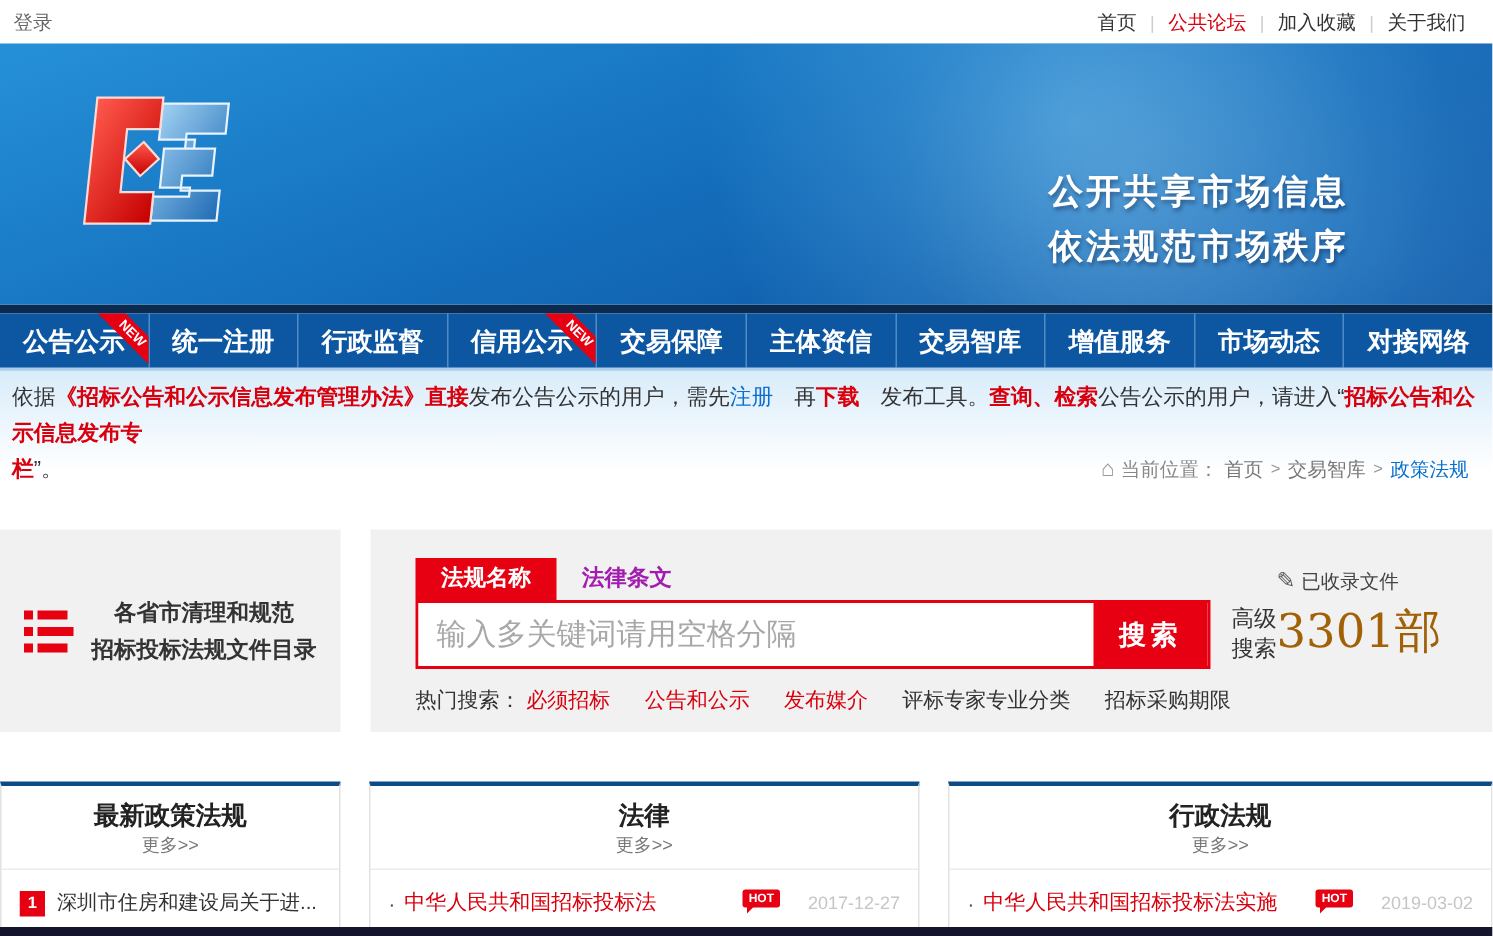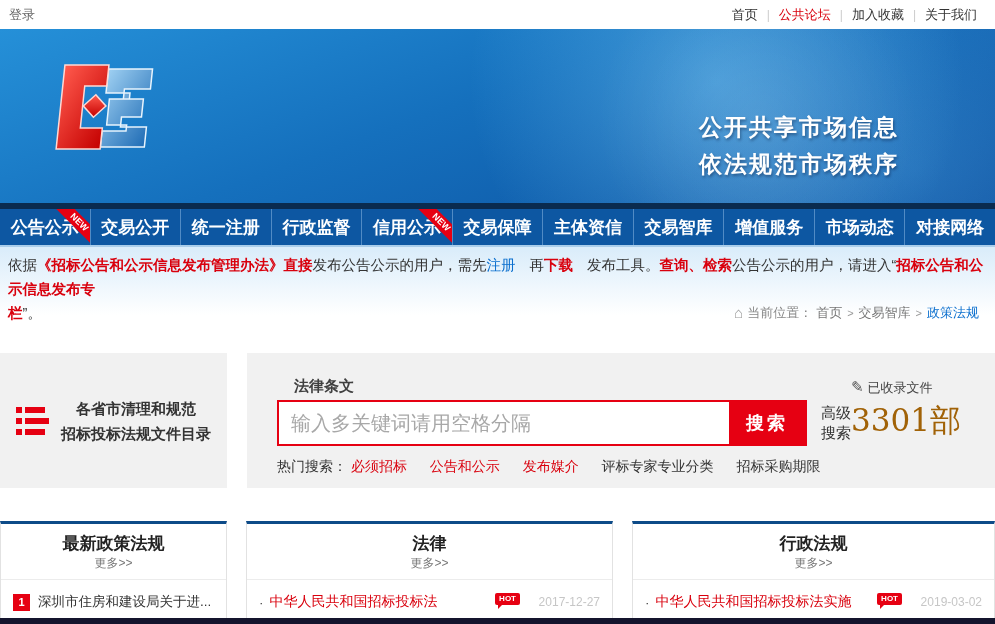--- a/index.html
+++ b/index.html
@@ -72,21 +72,21 @@
   .list-icon .bar { height:6px; background:#e60012; }
   .list-icon .lrow:nth-child(1) .bar { width:20px; }
   .list-icon .lrow:nth-child(2) .bar { width:24px; }
   .list-icon .lrow:nth-child(3) .bar { width:20px; }
   .catalog-text { font-size:15px; font-weight:bold; color:#333; line-height:25px; text-align:center; }
 
   .search-panel { flex:1; background:#f1f1f1; position:relative; padding:19px 0 0 30px; }
   .tabs { display:flex; }
   .tab { height:28px; line-height:28px; padding:0 17px; font-size:15px; font-weight:bold; }
   .tab.active { background:#e60012; color:#fff; }
-  .tab.inactive { color:#404040; }
+  .tab.inactive { color:#a21caf; }
   .search-row { display:flex; align-items:flex-start; }
   .search-box { display:flex; border:2px solid #e60012; background:#fff; width:530px; height:46px; }
   .search-box input { flex:1; border:none; outline:none; padding:0 12px; font-size:20px;
                       color:#333; background:#fff; font-family:inherit; }
   .search-box input::placeholder { color:#a8a8a8; }
   .search-btn { width:76px; background:#e60012; color:#fff; border:none; font-size:18px;
                 font-weight:bold; letter-spacing:3px; cursor:pointer; font-family:inherit; }
   .advanced { width:36px; margin-left:14px; font-size:15px; color:#333; line-height:20px; padding-top:3px; }
   .collected { position:absolute; right:12px; top:25px; width:132px; }
   .collected-label { font-size:13px; color:#444; }
@@ -170,23 +170,20 @@
 
 <div class="nav-top"></div>
 <div class="nav">
   <a class="nav-item">
     <span>公告公示</span>
     <span class="ribbon">
         <i>NEW</i>
       </span>
   </a>
   <a class="nav-item">
-    <span>交易公开</span>
-  </a>
-  <a class="nav-item">
     <span>统一注册</span>
   </a>
   <a class="nav-item">
     <span>行政监督</span>
   </a>
   <a class="nav-item">
     <span>信用公示</span>
     <span class="ribbon">
         <i>NEW</i>
       </span>
@@ -248,20 +245,21 @@
         </div>
     </div>
     <div class="catalog-text">
       <div>各省市清理和规范</div>
       <div>招标投标法规文件目录</div>
     </div>
   </div>
 
   <div class="search-panel">
     <div class="tabs">
+      <div class="tab active">法规名称</div>
       <div class="tab inactive">法律条文</div>
     </div>
     <div class="search-row">
       <div class="search-box">
         <input type="text" value="" placeholder="输入多关键词请用空格分隔" style="">
         <button class="search-btn">搜索</button>
       </div>
       <div class="advanced">高级搜索</div>
     </div>
     <div class="collected">

